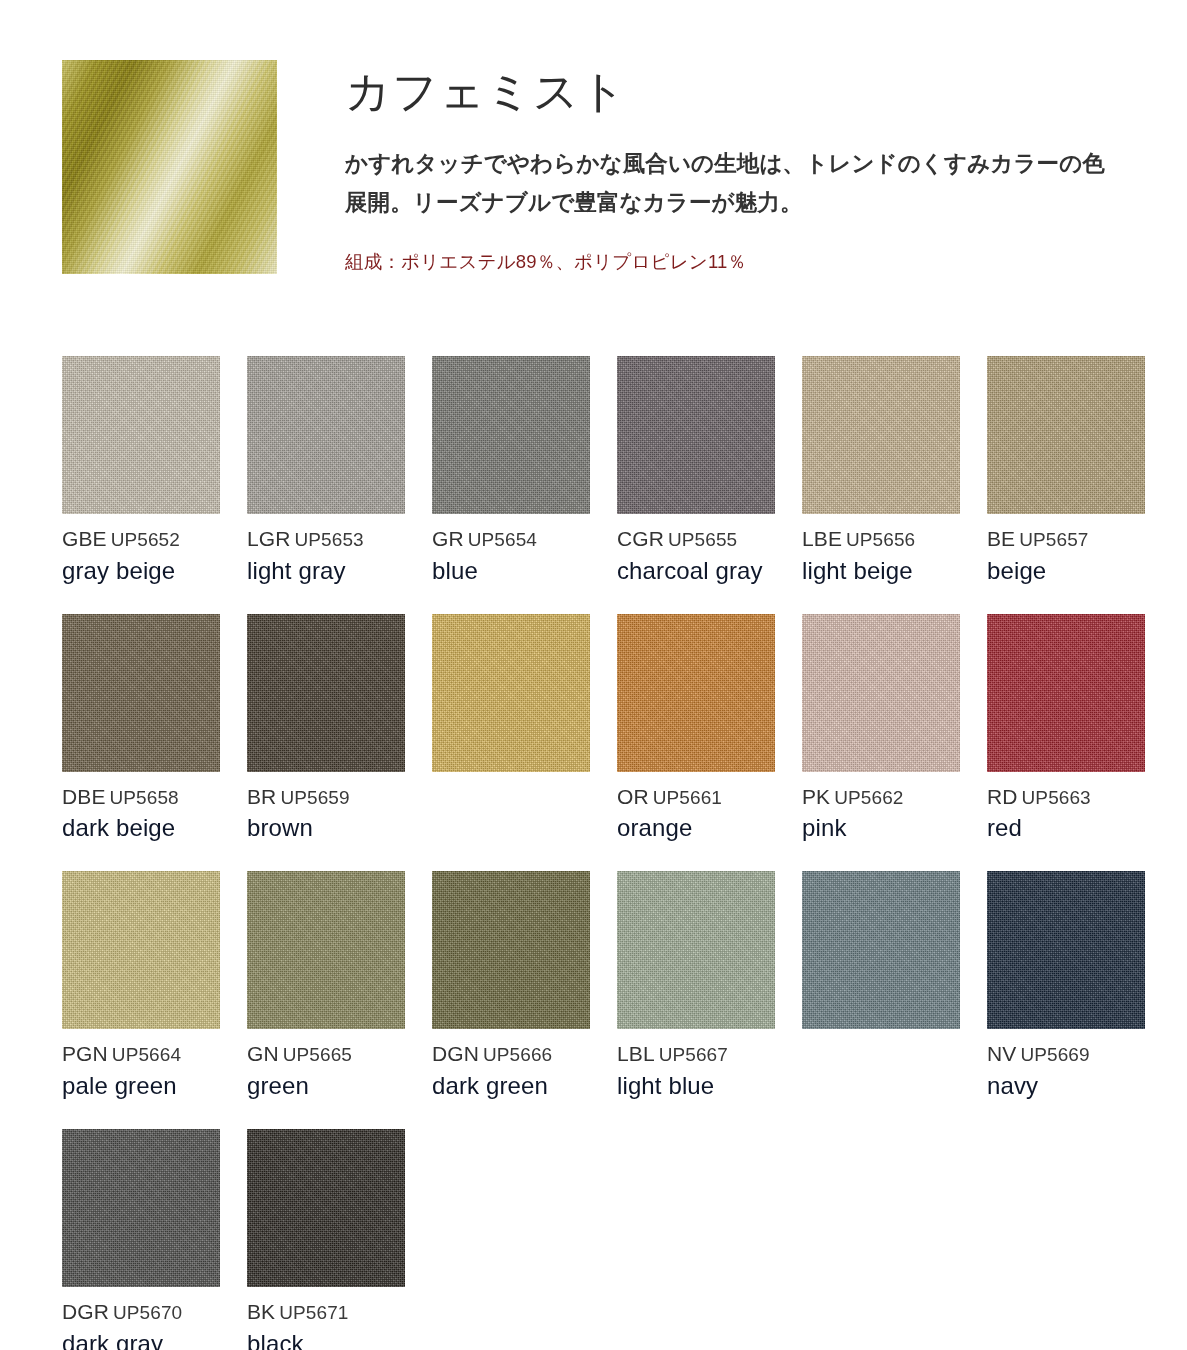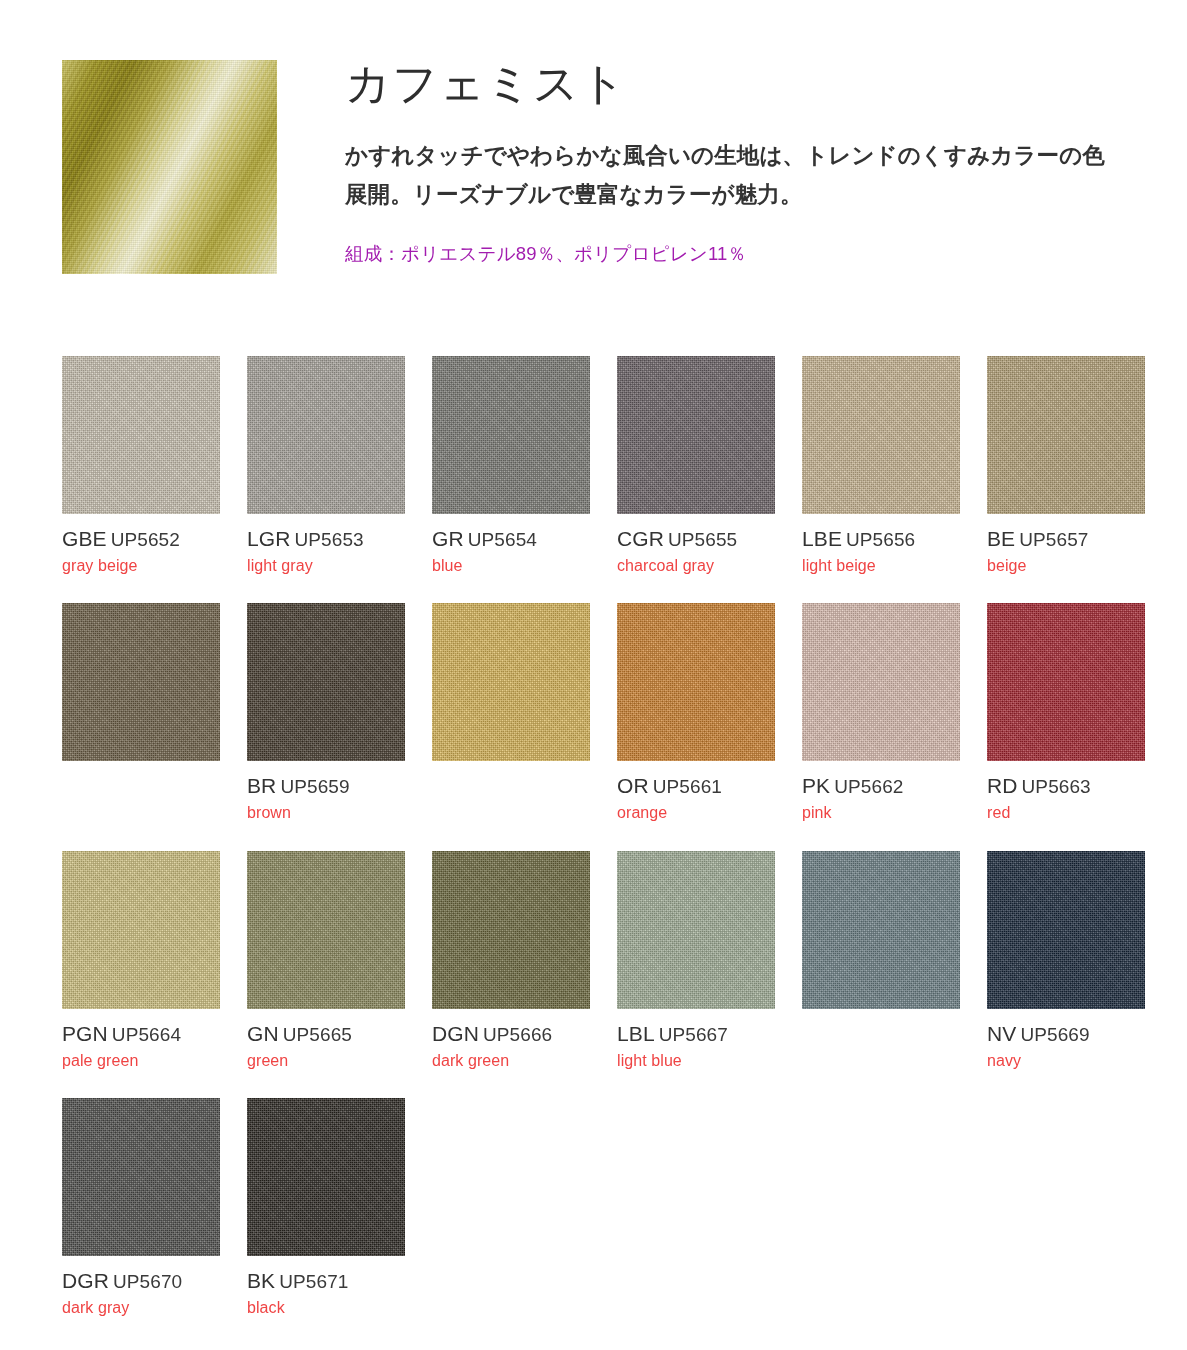--- a/index.html
+++ b/index.html
@@ -69,21 +69,21 @@
     inset: 0;
     background:
       repeating-linear-gradient(0deg, rgba(255,255,255,0.13) 0 1px, rgba(0,0,0,0.10) 1px 2px),
       repeating-linear-gradient(90deg, rgba(255,255,255,0.10) 0 1px, rgba(0,0,0,0.08) 1px 2px);
     opacity: 0.55;
   }
 
   .header-text {
     position: absolute;
     left: 283px;
-    top: 0;
+    top: 8px;
     width: 782px;
   }
   .product-title {
     margin: 0;
     font-size: 45px;
     line-height: 1.05;
     font-weight: 400;
     letter-spacing: 0.02em;
     color: #2e2e2e;
   }
@@ -94,21 +94,21 @@
     font-weight: 700;
     letter-spacing: 0.005em;
     color: #333333;
   }
   .product-composition {
     margin: 26px 0 0 0;
     font-size: 18.5px;
     line-height: 1.4;
     font-weight: 400;
     letter-spacing: 0.01em;
-    color: #a21caf;
+    color: #7f1d1d;
   }
 
   
   .swatch-grid {
     position: absolute;
     left: 62px;
     top: 332px;
     width: 1070px;
     display: grid;
     grid-template-columns: repeat(6, 158px);
@@ -163,23 +163,23 @@
   }
   .product-code {
     font-size: 19px;
     letter-spacing: 0.005em;
     color: #3a3a3a;
     margin-left: 4px;
   }
   .color-name {
     display: block;
     margin-top: 3px;
-    font-size: 16px;
+    font-size: 24px;
     letter-spacing: 0.005em;
-    color: #ef4444;
+    color: #0f172a;
   }
 </style>
 </head>
 <body>
 
 <div class="header">
 
   <div class="hero-swatch">
     <div class="drape"></div>
     <div class="drape2"></div>
@@ -253,20 +253,24 @@
       <div class="swatch-label">
         <div class="label-line1"><span class="color-code">BE</span><span class="product-code">UP5657</span></div>
         <span class="color-name">beige</span>
       </div>
     </div>
     <div class="swatch-cell">
       <div class="swatch-chip" style="background-color: rgb(111, 97, 71);">
         <div class="tex"></div>
         <div class="tex2"></div>
       </div>
+      <div class="swatch-label">
+        <div class="label-line1"><span class="color-code">DBE</span><span class="product-code">UP5658</span></div>
+        <span class="color-name">dark beige</span>
+      </div>
     </div>
     <div class="swatch-cell">
       <div class="swatch-chip" style="background-color: rgb(68, 58, 44);">
         <div class="tex"></div>
         <div class="tex2"></div>
       </div>
       <div class="swatch-label">
         <div class="label-line1"><span class="color-code">BR</span><span class="product-code">UP5659</span></div>
         <span class="color-name">brown</span>
       </div>

